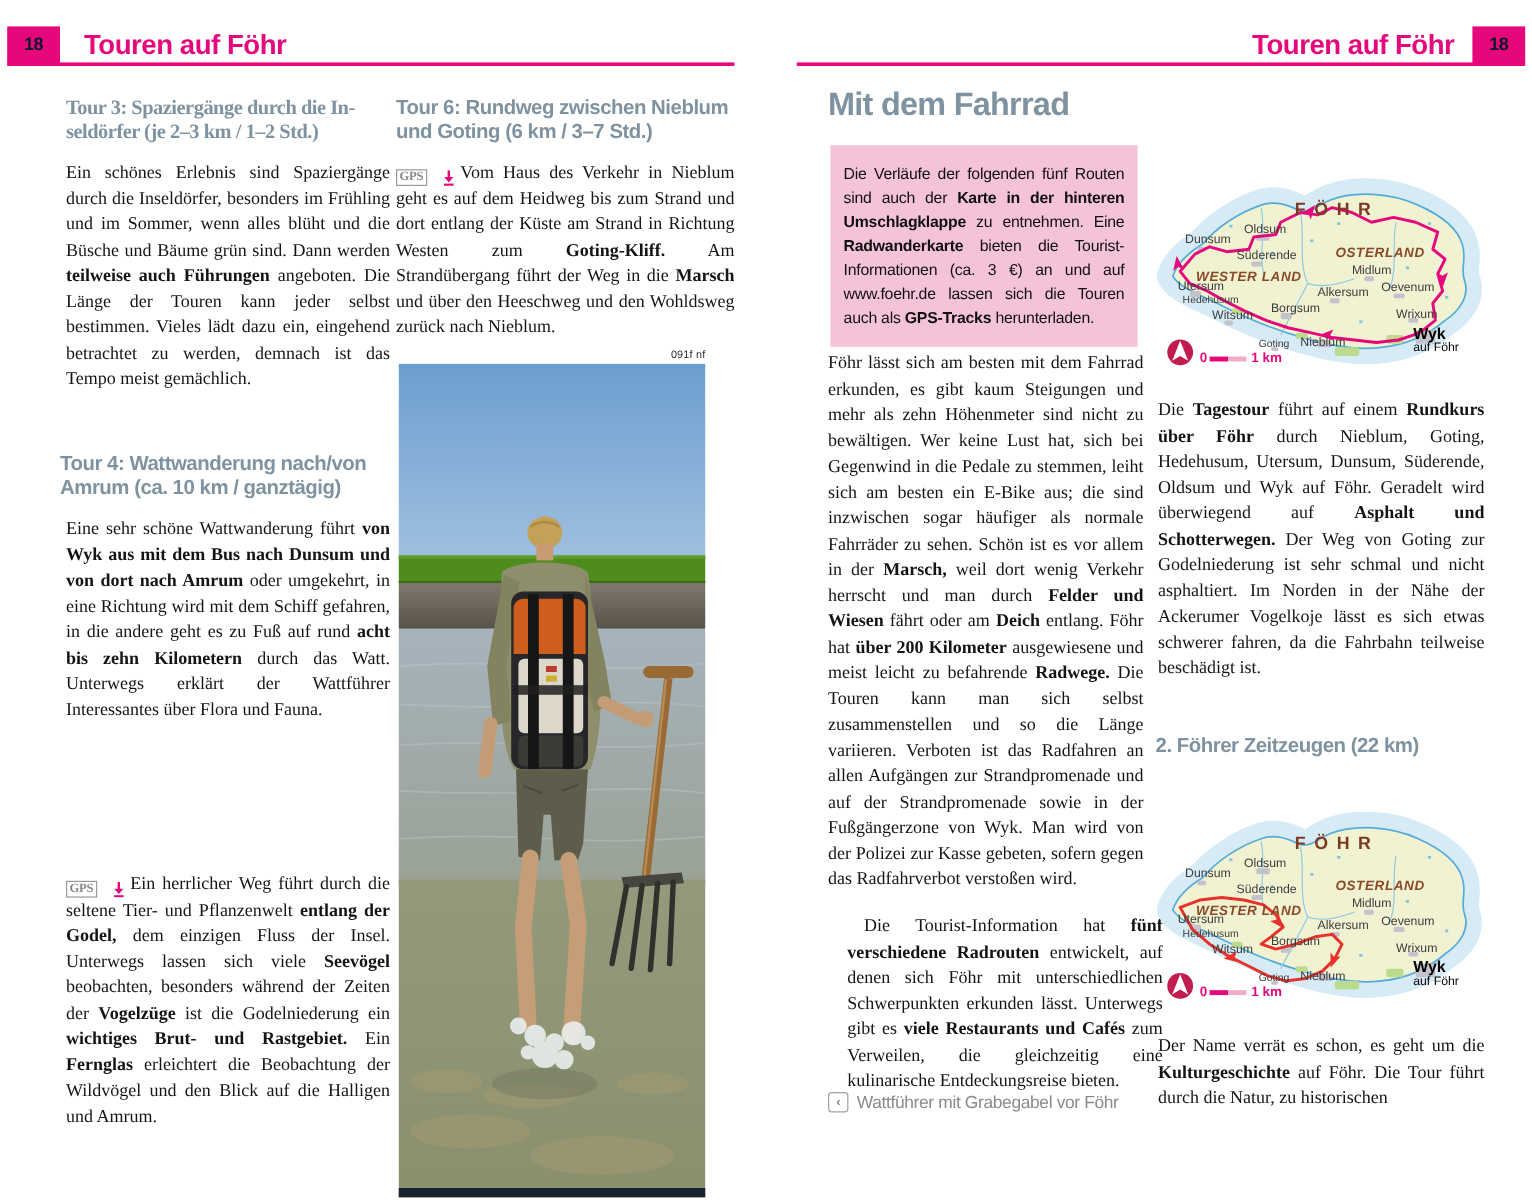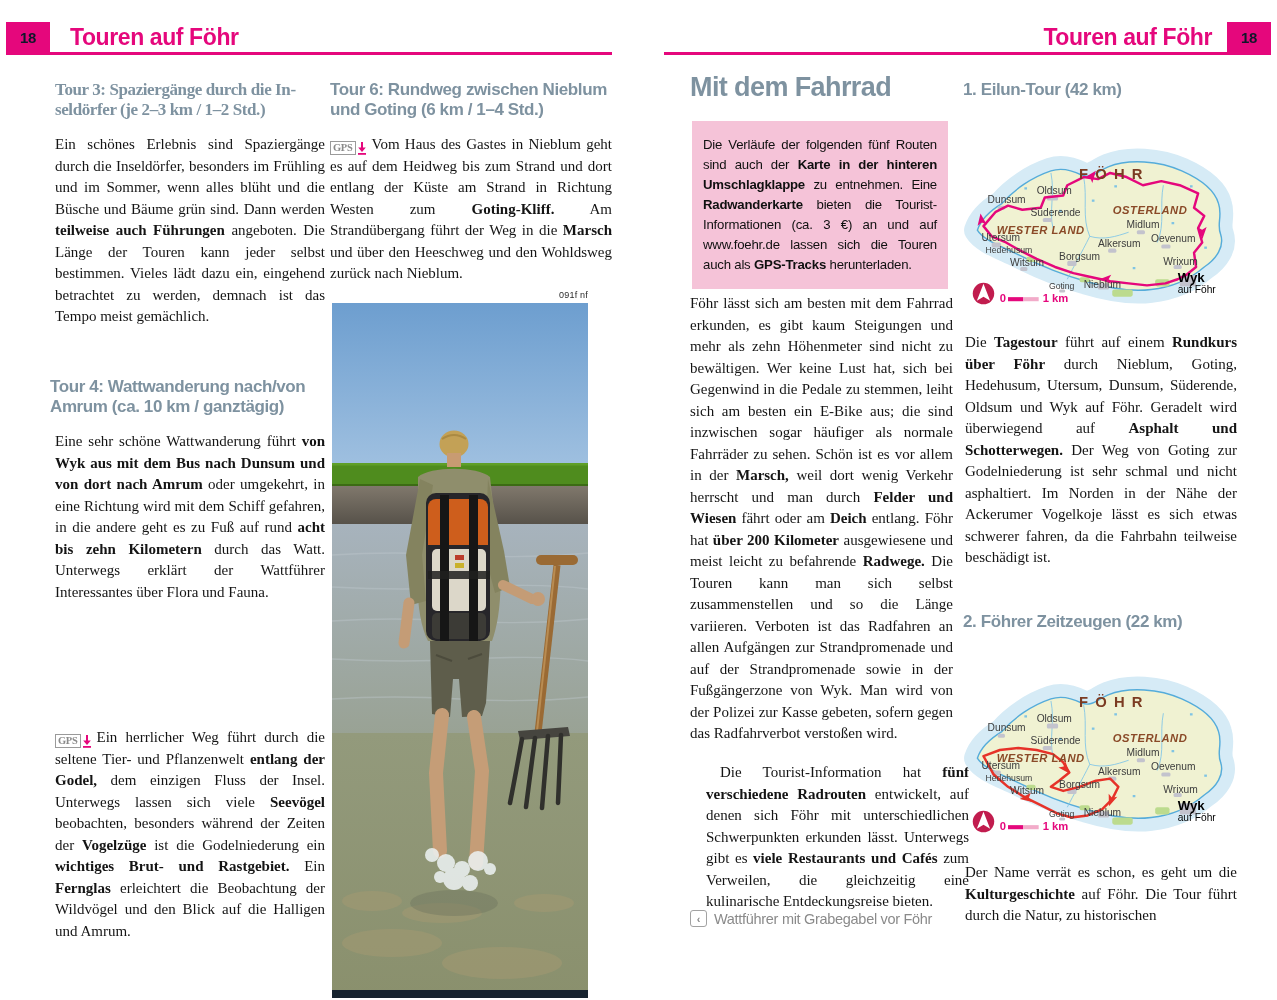--- a/index.html
+++ b/index.html
@@ -22,21 +22,21 @@
           text-align:justify;color:#141414;}
   .body-p b{font-weight:bold;}
   .indent{text-indent:14px;}
 
   
   .infobox{background:#f5c3d8;padding:14px 11px;font-size:13.2px;line-height:20px;
            text-align:justify;color:#101010;letter-spacing:-.2px;}
   .infobox b{font-weight:bold;}
 
   
-  .gps-chip{display:inline-flex;align-items:flex-end;gap:1px;margin-right:5px;vertical-align:-2px;}
+  .gps-chip{display:inline-flex;align-items:flex-end;gap:13px;margin-right:5px;vertical-align:-2px;}
   .gps-box{border:1.3px solid #9a9a9a;color:#8a8a8a;font-weight:bold;font-size:10.5px;
            line-height:12px;padding:0 2px;letter-spacing:-.3px;}
   .credit{font-size:9px;font-weight:normal;color:#2b2b2b;text-align:right;letter-spacing:.2px;}
 
   
   .caption{color:#8a8a8a;font-size:14.5px;letter-spacing:-.3px;display:flex;align-items:center;gap:7px;}
   .cap-box{width:15px;height:15px;border:1.3px solid #a2a2a2;border-radius:3px;display:inline-flex;
            align-items:center;justify-content:center;font-size:11px;color:#8a8a8a;font-weight:bold;}
 
   
@@ -69,29 +69,29 @@
 
   <p class="abs body-p" style="left:55px;top:727px;width:270px;margin:0;"><span class="gps-chip">
         <span class="gps-box">GPS</span>
         <svg width="10" height="14" viewBox="0 0 10 14">
           <rect x="4" y="1" width="2" height="7" fill="#e5077c"></rect>
           <polygon points="5,11 1.2,6.6 8.8,6.6" fill="#e5077c"></polygon>
           <rect x="1" y="12" width="8" height="1.8" fill="#e5077c"></rect>
         </svg>
       </span><span><span>Ein herrlicher Weg führt durch die seltene Tier- und Pflanzenwelt </span><b>entlang der Godel,</b><span> dem einzigen Fluss der Insel. Unterwegs lassen sich viele </span><b>Seevögel</b><span> beobachten, besonders während der Zeiten der </span><b>Vogelzüge</b><span> ist die Godelniederung ein </span><b>wichtiges Brut- und Rastgebiet.</b><span> Ein </span><b>Fernglas</b><span> erleichtert die Beobachtung der Wildvögel und den Blick auf die Halligen und Amrum.</span></span></p>
 
-  <div class="abs tour-h" style="left:330px;top:80px;width:284px;">Tour 6: Rundweg zwischen Nieblum und Goting (6 km / 1–4 Std.)</div>
+  <div class="abs tour-h" style="left:330px;top:80px;width:284px;">Tour 6: Rundweg zwischen Nieblum und Goting (6 km / 3–7 Std.)</div>
   <p class="abs body-p" style="left:330px;top:134px;width:282px;margin:0;"><span class="gps-chip">
         <span class="gps-box">GPS</span>
         <svg width="10" height="14" viewBox="0 0 10 14">
           <rect x="4" y="1" width="2" height="7" fill="#e5077c"></rect>
           <polygon points="5,11 1.2,6.6 8.8,6.6" fill="#e5077c"></polygon>
           <rect x="1" y="12" width="8" height="1.8" fill="#e5077c"></rect>
         </svg>
-      </span><span><span>Vom Haus des Gastes in Nieblum geht es auf dem Heidweg bis zum Strand und dort entlang der Küste am Strand in Richtung Westen zum </span><b>Goting-Kliff.</b><span> Am Strandübergang führt der Weg in die </span><b>Marsch</b><span> und über den Heeschweg und den Wohldsweg zurück nach Nieblum.</span></span></p>
+      </span><span><span>Vom Haus des Verkehr in Nieblum geht es auf dem Heidweg bis zum Strand und dort entlang der Küste am Strand in Richtung Westen zum </span><b>Goting-Kliff.</b><span> Am Strandübergang führt der Weg in die </span><b>Marsch</b><span> und über den Heeschweg und den Wohldsweg zurück nach Nieblum.</span></span></p>
 
   <div class="abs credit" style="left:332px;top:290px;width:256px;">091f nf</div>
 
   <div class="abs photo-box" style="left:332px;top:303px;width:256px;height:697px;">
     <svg viewBox="0 0 256 695" preserveAspectRatio="none">
       <defs>
         <linearGradient id="gsky" x1="0" y1="0" x2="0" y2="1">
           <stop offset="0" stop-color="#6d9ecf"></stop>
             <stop offset="1" stop-color="#9fc0e0"></stop>
         </linearGradient>
@@ -189,21 +189,20 @@
   <div class="abs infobox" style="left:692px;top:121px;width:234px;"><span>Die Verläufe der folgenden fünf Routen sind auch der </span><b>Karte in der hinteren Umschlag­klappe</b><span> zu entnehmen. Eine </span><b>Radwander­karte</b><span> bieten die Tourist-Informationen (ca. 3 €) an und auf www.foehr.de lassen sich die Touren auch als </span><b>GPS-Tracks</b><span> herunterladen.</span></div>
 
   <p class="abs body-p" style="left:690px;top:293px;width:263px;margin:0;"><span>Föhr lässt sich am besten mit dem Fahrrad erkunden, es gibt kaum Steigungen und mehr als zehn Höhenmeter sind nicht zu bewältigen. Wer keine Lust hat, sich bei Gegenwind in die Pedale zu stemmen, leiht sich am besten ein E-Bike aus; die sind inzwischen sogar häufiger als normale Fahrräder zu sehen. Schön ist es vor allem in der </span><b>Marsch,</b><span> weil dort wenig Verkehr herrscht und man durch </span><b>Felder und Wiesen</b><span> fährt oder am </span><b>Deich</b><span> entlang. Föhr hat </span><b>über 200 Kilometer</b><span> ausgewiesene und meist leicht zu befahrende </span><b>Radwege.</b><span> Die Touren kann man sich selbst zusammenstellen und so die Länge variieren. Verboten ist das Radfahren an allen Aufgängen zur Strandpromenade und auf der Strandpromenade sowie in der Fußgängerzone von Wyk. Man wird von der Polizei zur Kasse gebeten, sofern gegen das Radfahrverbot verstoßen wird.</span></p>
   <p class="abs body-p indent" style="left:690px;top:746px;width:263px;margin:16px;"><span>Die Tourist-Information hat </span><b>fünf verschiedene Radrouten</b><span> entwickelt, auf denen sich Föhr mit unterschiedlichen Schwerpunkten erkunden lässt. Unterwegs gibt es </span><b>viele Restaurants und Cafés</b><span> zum Verweilen, die gleichzeitig eine kulinarische Entdeckungsreise bieten.</span></p>
 
   <div class="abs caption" style="left:690px;top:910px;width:263px;">
     <span class="cap-box">‹</span>
     <span>Wattführer mit Grabegabel vor Föhr</span>
   </div>
 
-  <div class="abs tour-h" style="left:963px;top:80px;width:276px;">1. Eilun-Tour (42 km)</div>
   <div class="abs map-box map" style="left:961px;top:124px;width:278px;height:194px;">
       <svg viewBox="0 0 272 186">
         <path d="M16,102 C20,90 30,82 40,76 C52,62 70,50 88,44 C100,40 110,44 118,48 C128,52 134,44 144,40 C164,32 194,34 216,44 C234,52 248,62 252,76 C256,88 250,96 254,106 C258,118 250,130 238,138 C224,150 206,158 186,160 C164,163 142,158 122,152 C100,146 76,136 56,126 C40,118 22,112 16,102 Z" fill="#d6ebf6" stroke="#d6ebf6" stroke-width="26" stroke-linejoin="round"></path>
         <path d="M16,102 C20,90 30,82 40,76 C52,62 70,50 88,44 C100,40 110,44 118,48 C128,52 134,44 144,40 C164,32 194,34 216,44 C234,52 248,62 252,76 C256,88 250,96 254,106 C258,118 250,130 238,138 C224,150 206,158 186,160 C164,163 142,158 122,152 C100,146 76,136 56,126 C40,118 22,112 16,102 Z" fill="#f0f2d2" stroke="#55acda" stroke-width="1.4"></path>
         <path d="M120,50 C124,70 118,90 126,108" fill="none" stroke="#86c7e6" stroke-width="0.9"></path>
         <path d="M126,108 C140,112 152,108 164,104" fill="none" stroke="#86c7e6" stroke-width="0.9"></path>
         <path d="M126,108 C118,124 110,138 104,150" fill="none" stroke="#86c7e6" stroke-width="0.9"></path>
         <path d="M198,58 C194,78 200,96 192,114" fill="none" stroke="#86c7e6" stroke-width="0.9"></path>
         <path d="M88,46 C92,66 86,84 90,100" fill="none" stroke="#86c7e6" stroke-width="0.9"></path>
         <rect x="62" y="60" width="2.6" height="2.2" fill="#7fc4e4"></rect>

